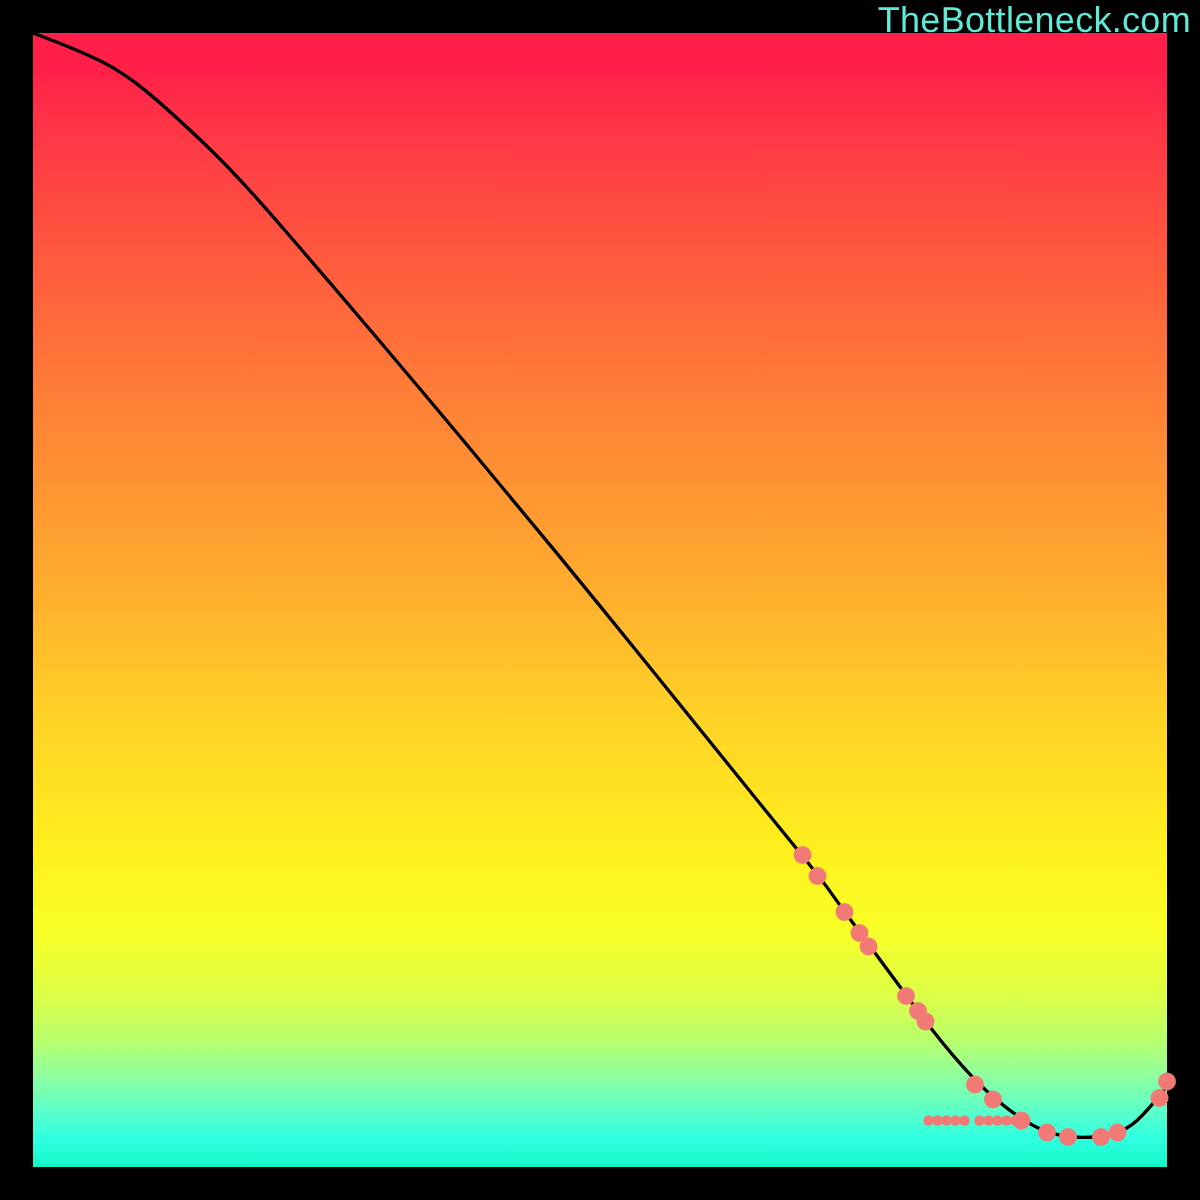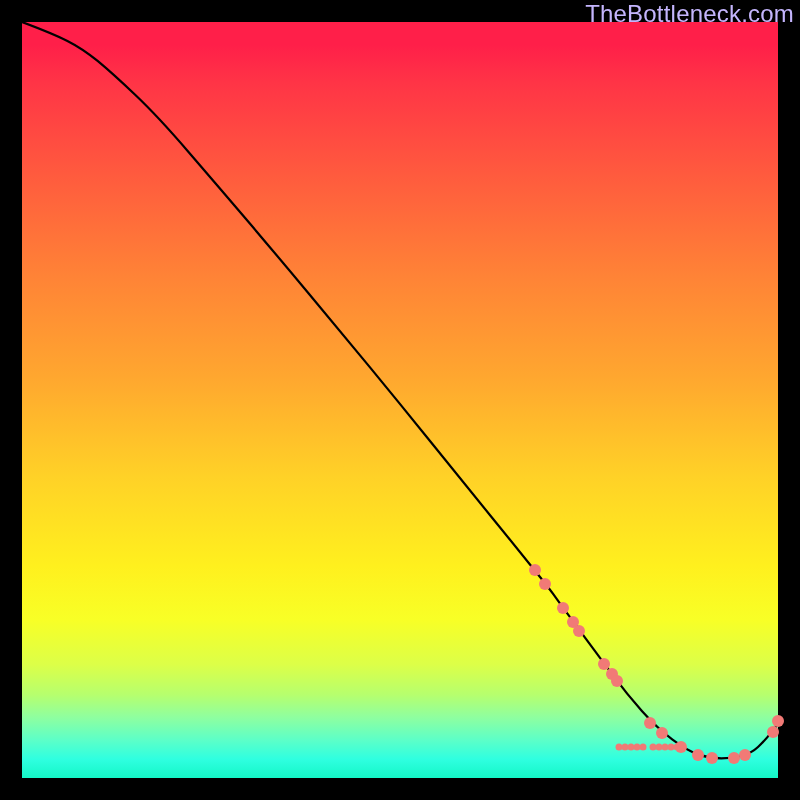--- a/index.html
+++ b/index.html
@@ -64,21 +64,21 @@
     background: #f17a76;
   }
   .marker.sm {
     width: 7px;
     height: 7px;
   }
   .watermark {
     position: absolute;
     top: 0px;
     right: 6px;
-    color: #c4b5fd;
+    color: #5eead4;
     font-size: 24px;
     font-weight: 400;
     letter-spacing: 0.2px;
     font-family: Arial, Helvetica, sans-serif;
   }
 </style>
 </head>
 <body>
 
 <div class="stage">

